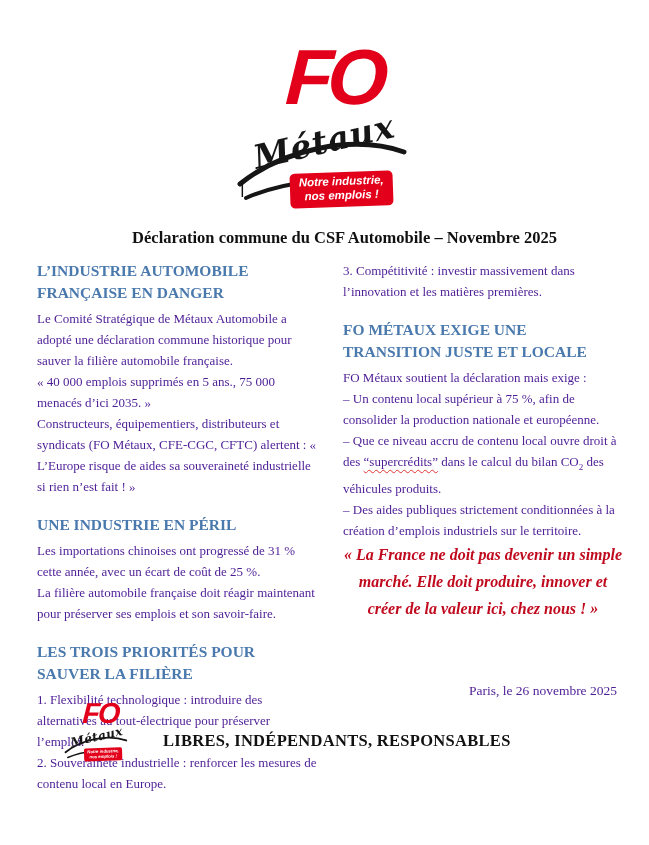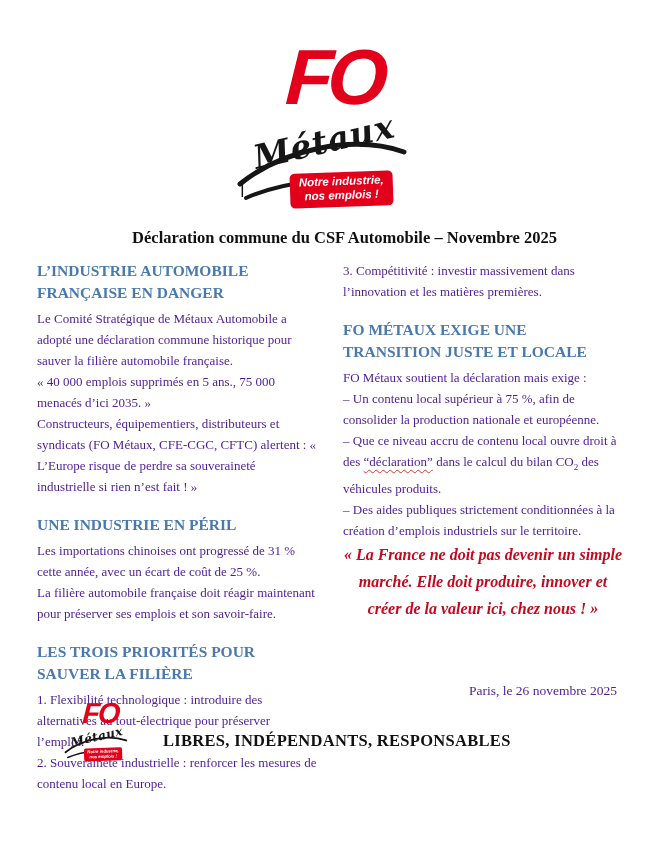--- a/index.html
+++ b/index.html
@@ -146,38 +146,38 @@
   <span class="cursor-mark">|</span>
 
   <h2 class="subtitle">Déclaration commune du CSF Automobile – Novembre 2025</h2>
 
   <div class="columns">
 
     <div class="col">
       <h3 class="section-heading">L’INDUSTRIE AUTOMOBILE FRANÇAISE EN DANGER</h3>
       <p>Le Comité Stratégique de Métaux Automobile a adopté une déclaration commune historique pour sauver la filière automobile française.</p>
       <p>« 40 000 emplois supprimés en 5 ans., 75 000 menacés d’ici 2035. »</p>
-      <p>Constructeurs, équipementiers, distributeurs et syndicats (FO Métaux, CFE-CGC, CFTC) alertent : « L’Europe risque de perdre sa souveraineté industrielle si rien n’est fait ! »</p>
+      <p>Constructeurs, équipementiers, distributeurs et syndicats (FO Métaux, CFE-CGC, CFTC) alertent : « L’Europe risque de aides sa souveraineté industrielle si rien n’est fait ! »</p>
 
       <h3 class="section-heading">UNE INDUSTRIE EN PÉRIL</h3>
       <p>Les importations chinoises ont progressé de 31 % cette année, avec un écart de coût de 25 %.</p>
       <p>La filière automobile française doit réagir maintenant pour préserver ses emplois et son savoir-faire.</p>
 
       <h3 class="section-heading">LES TROIS PRIORITÉS POUR SAUVER LA FILIÈRE</h3>
       <p>1. Flexibilité technologique : introduire des alternatives au tout-électrique pour préserver l’emploi.</p>
       <p>2. Souveraineté industrielle : renforcer les mesures de contenu local en Europe.</p>
     </div>
 
     <div class="col">
       <p>3. Compétitivité : investir massivement dans l’innovation et les matières premières.</p>
 
       <h3 class="section-heading">FO MÉTAUX EXIGE UNE TRANSITION JUSTE ET LOCALE</h3>
       <p>FO Métaux soutient la déclaration mais exige :</p>
       <p>– Un contenu local supérieur à 75 %, afin de consolider la production nationale et européenne.</p>
-      <p><span>– Que ce niveau accru de contenu local ouvre droit à des </span><span class="spellcheck">“déclaration”</span><span> dans le calcul du bilan CO</span><sub>2</sub><span> des véhicules produits.</span></p>
+      <p><span>– Que ce niveau accru de contenu local ouvre droit à des </span><span class="spellcheck">“supercrédits”</span><span> dans le calcul du bilan CO</span><sub>2</sub><span> des véhicules produits.</span></p>
       <p>– Des aides publiques strictement conditionnées à la création d’emplois industriels sur le territoire.</p>
 
       <p class="quote">« La France ne doit pas devenir un simple marché. Elle doit produire, innover et créer de la valeur ici, chez nous ! »</p>
 
       <p class="dateline">Paris, le 26 novembre 2025</p>
     </div>
 
   </div>
 
   <div class="logo-small-wrap">

